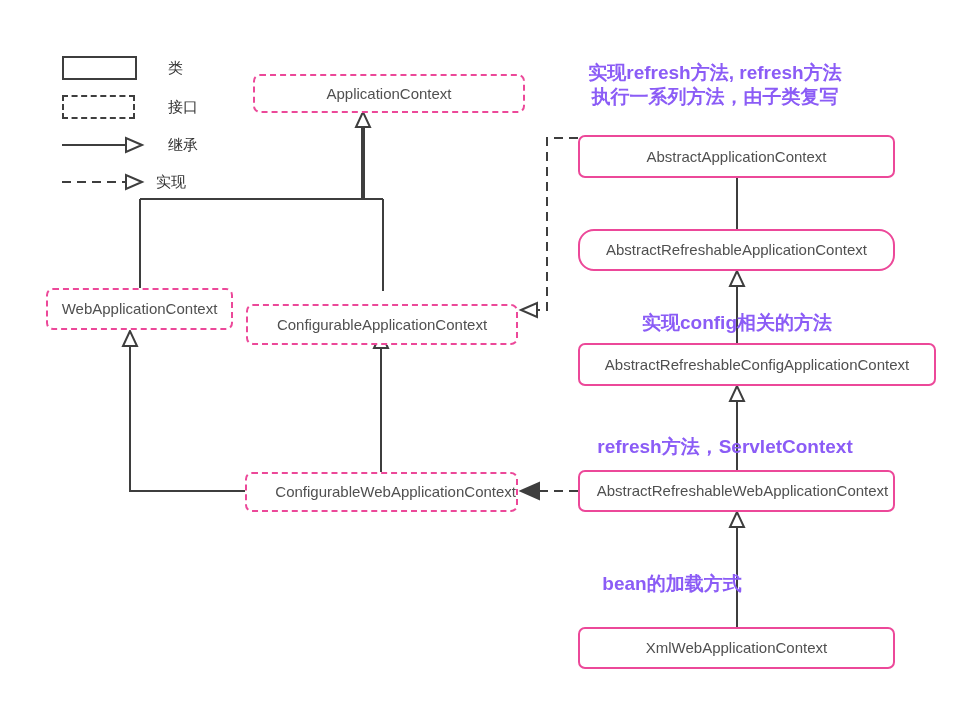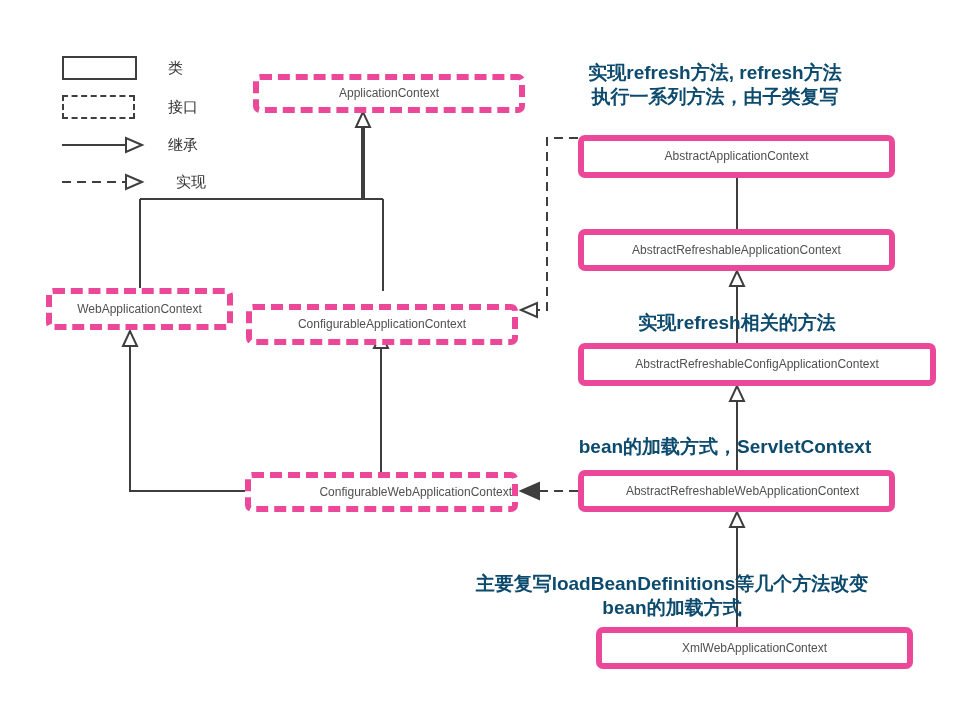--- a/index.html
+++ b/index.html
@@ -16,37 +16,37 @@
     overflow: hidden;
   }
   .connectors {
     position: absolute;
     left: 0; top: 0;
     width: 975px; height: 702px;
   }
   .node {
     position: absolute;
     box-sizing: border-box;
-    border: 6px solid #ec4899;
+    border: 2px solid #ec4899;
     border-radius: 7px;
     background: #ffffff;
     display: flex;
     align-items: center;
     justify-content: center;
-    font-size: 12px;
+    font-size: 15px;
     color: #505050;
     text-align: center;
     line-height: 1.2;
   }
   .node.iface { border-style: dashed; }
   .annotation {
     position: absolute;
     font-size: 19px;
     font-weight: bold;
-    color: #0c4a6e;
+    color: #8b5cf6;
     text-align: center;
     line-height: 1.25;
     white-space: nowrap;
   }
   .annotation .line { display: block; }
   .legend-swatch {
     position: absolute;
     box-sizing: border-box;
     border: 2px solid #3e3e3e;
     background: #ffffff;
@@ -127,21 +127,21 @@
     </g>
   </svg>
 
   <div class="legend-swatch" style="left:62px; top:56px; width:75px; height:24px;"></div>
   <div class="legend-label" style="left:168px; top:59px;">类</div>
 
   <div class="legend-swatch dashed" style="left:62px; top:95px; width:73px; height:24px;"></div>
   <div class="legend-label" style="left:168px; top:98px;">接口</div>
 
   <div class="legend-label" style="left:168px; top:136px;">继承</div>
-  <div class="legend-label" style="left:176px; top:173px;">实现</div>
+  <div class="legend-label" style="left:156px; top:173px;">实现</div>
 
   <div class="node iface" style="left:253px; top:74px; width:272px; height:39px;">
     <span>ApplicationContext</span>
   </div>
 
   <div class="node iface" style="left:46px; top:288px; width:187px; height:42px;">
     <span>WebApplicationContext</span>
   </div>
 
   <div class="node iface" style="left:246px; top:304px; width:272px; height:41px;">
@@ -149,48 +149,47 @@
   </div>
 
   <div class="node iface" style="left:245px; top:472px; width:273px; height:40px;justify-content:flex-end;">
     <span>ConfigurableWebApplicationContext</span>
   </div>
 
   <div class="node" style="left:578px; top:116px; width:317px; height:43px;margin-top:19px;">
     <span>AbstractApplicationContext</span>
   </div>
 
-  <div class="node" style="left:578px; top:229px; width:317px; height:42px;">
+  <div class="node" style="left:578px; top:229px; width:317px; height:42px;border-radius:16px;">
     <span>AbstractRefreshableApplicationContext</span>
   </div>
 
   <div class="node" style="left:578px; top:343px; width:358px; height:43px;">
     <span>AbstractRefreshableConfigApplicationContext</span>
   </div>
 
   <div class="node" style="left:578px; top:470px; width:317px; height:42px;padding-left:12px;">
     <span>AbstractRefreshableWebApplicationContext</span>
   </div>
 
-  <div class="node" style="left:596px; top:627px; width:317px; height:42px;text-align:right;">
+  <div class="node" style="left:578px; top:627px; width:317px; height:42px;text-align:right;">
     <span>XmlWebApplicationContext</span>
   </div>
 
   <div class="annotation" style="left:555px; top:61px; width:320px;">
     <span class="line">实现refresh方法, refresh方法</span>
     <span class="line">执行一系列方法，由子类复写</span>
   </div>
 
 
   <div class="annotation" style="left:578px; top:311px; width:318px;">
-    <span class="line">实现refresh相关的方法</span>
+    <span class="line">实现config相关的方法</span>
   </div>
 
   <div class="annotation" style="left:560px; top:435px; width:330px;">
-    <span class="line">bean的加载方式，ServletContext</span>
+    <span class="line">refresh方法，ServletContext</span>
   </div>
 
   <div class="annotation" style="left:462px; top:572px; width:420px;">
-    <span class="line">主要复写loadBeanDefinitions等几个方法改变</span>
     <span class="line">bean的加载方式</span>
   </div>
 
 </div>
 
 </body></html>

